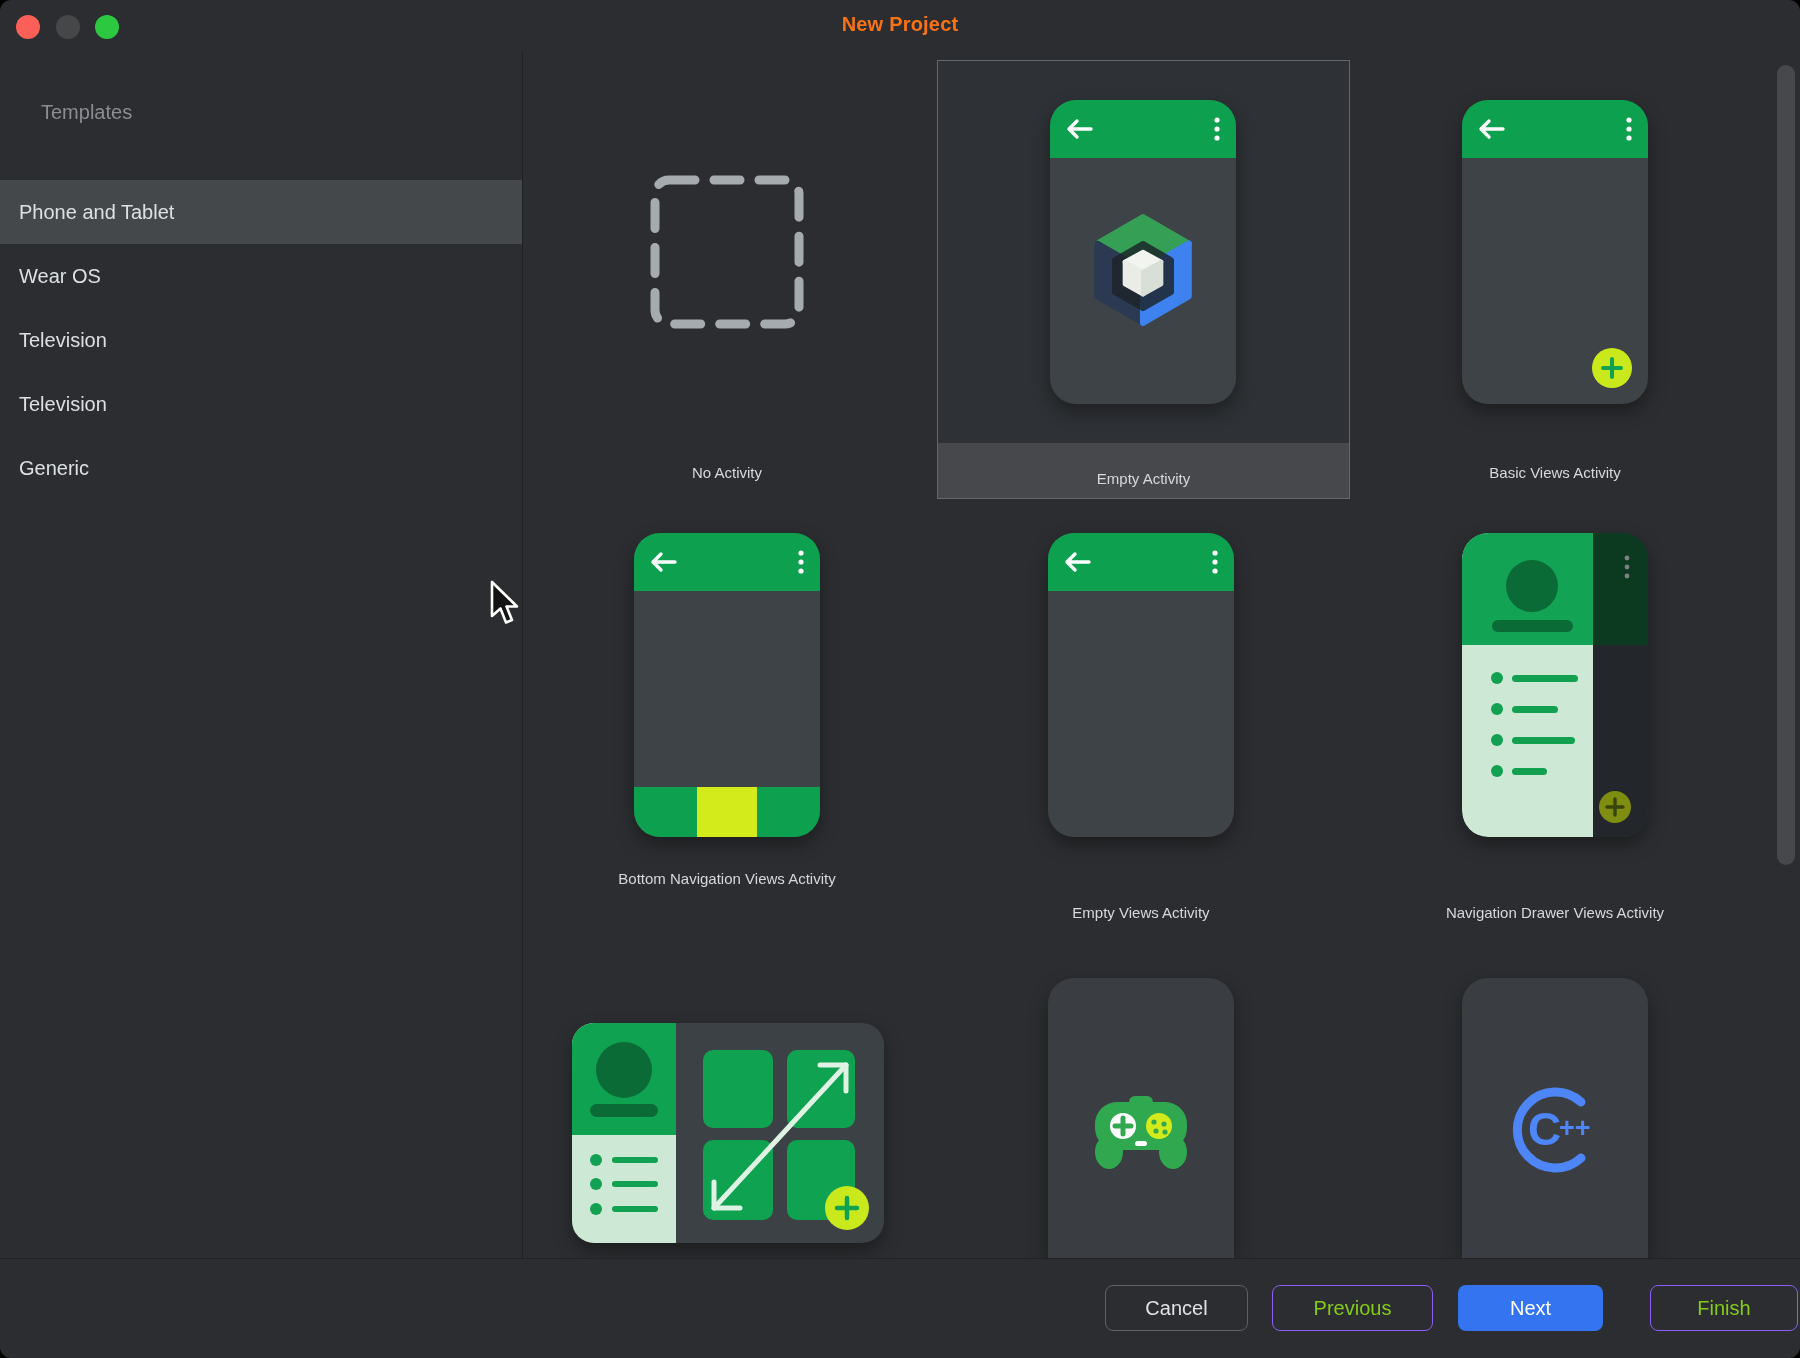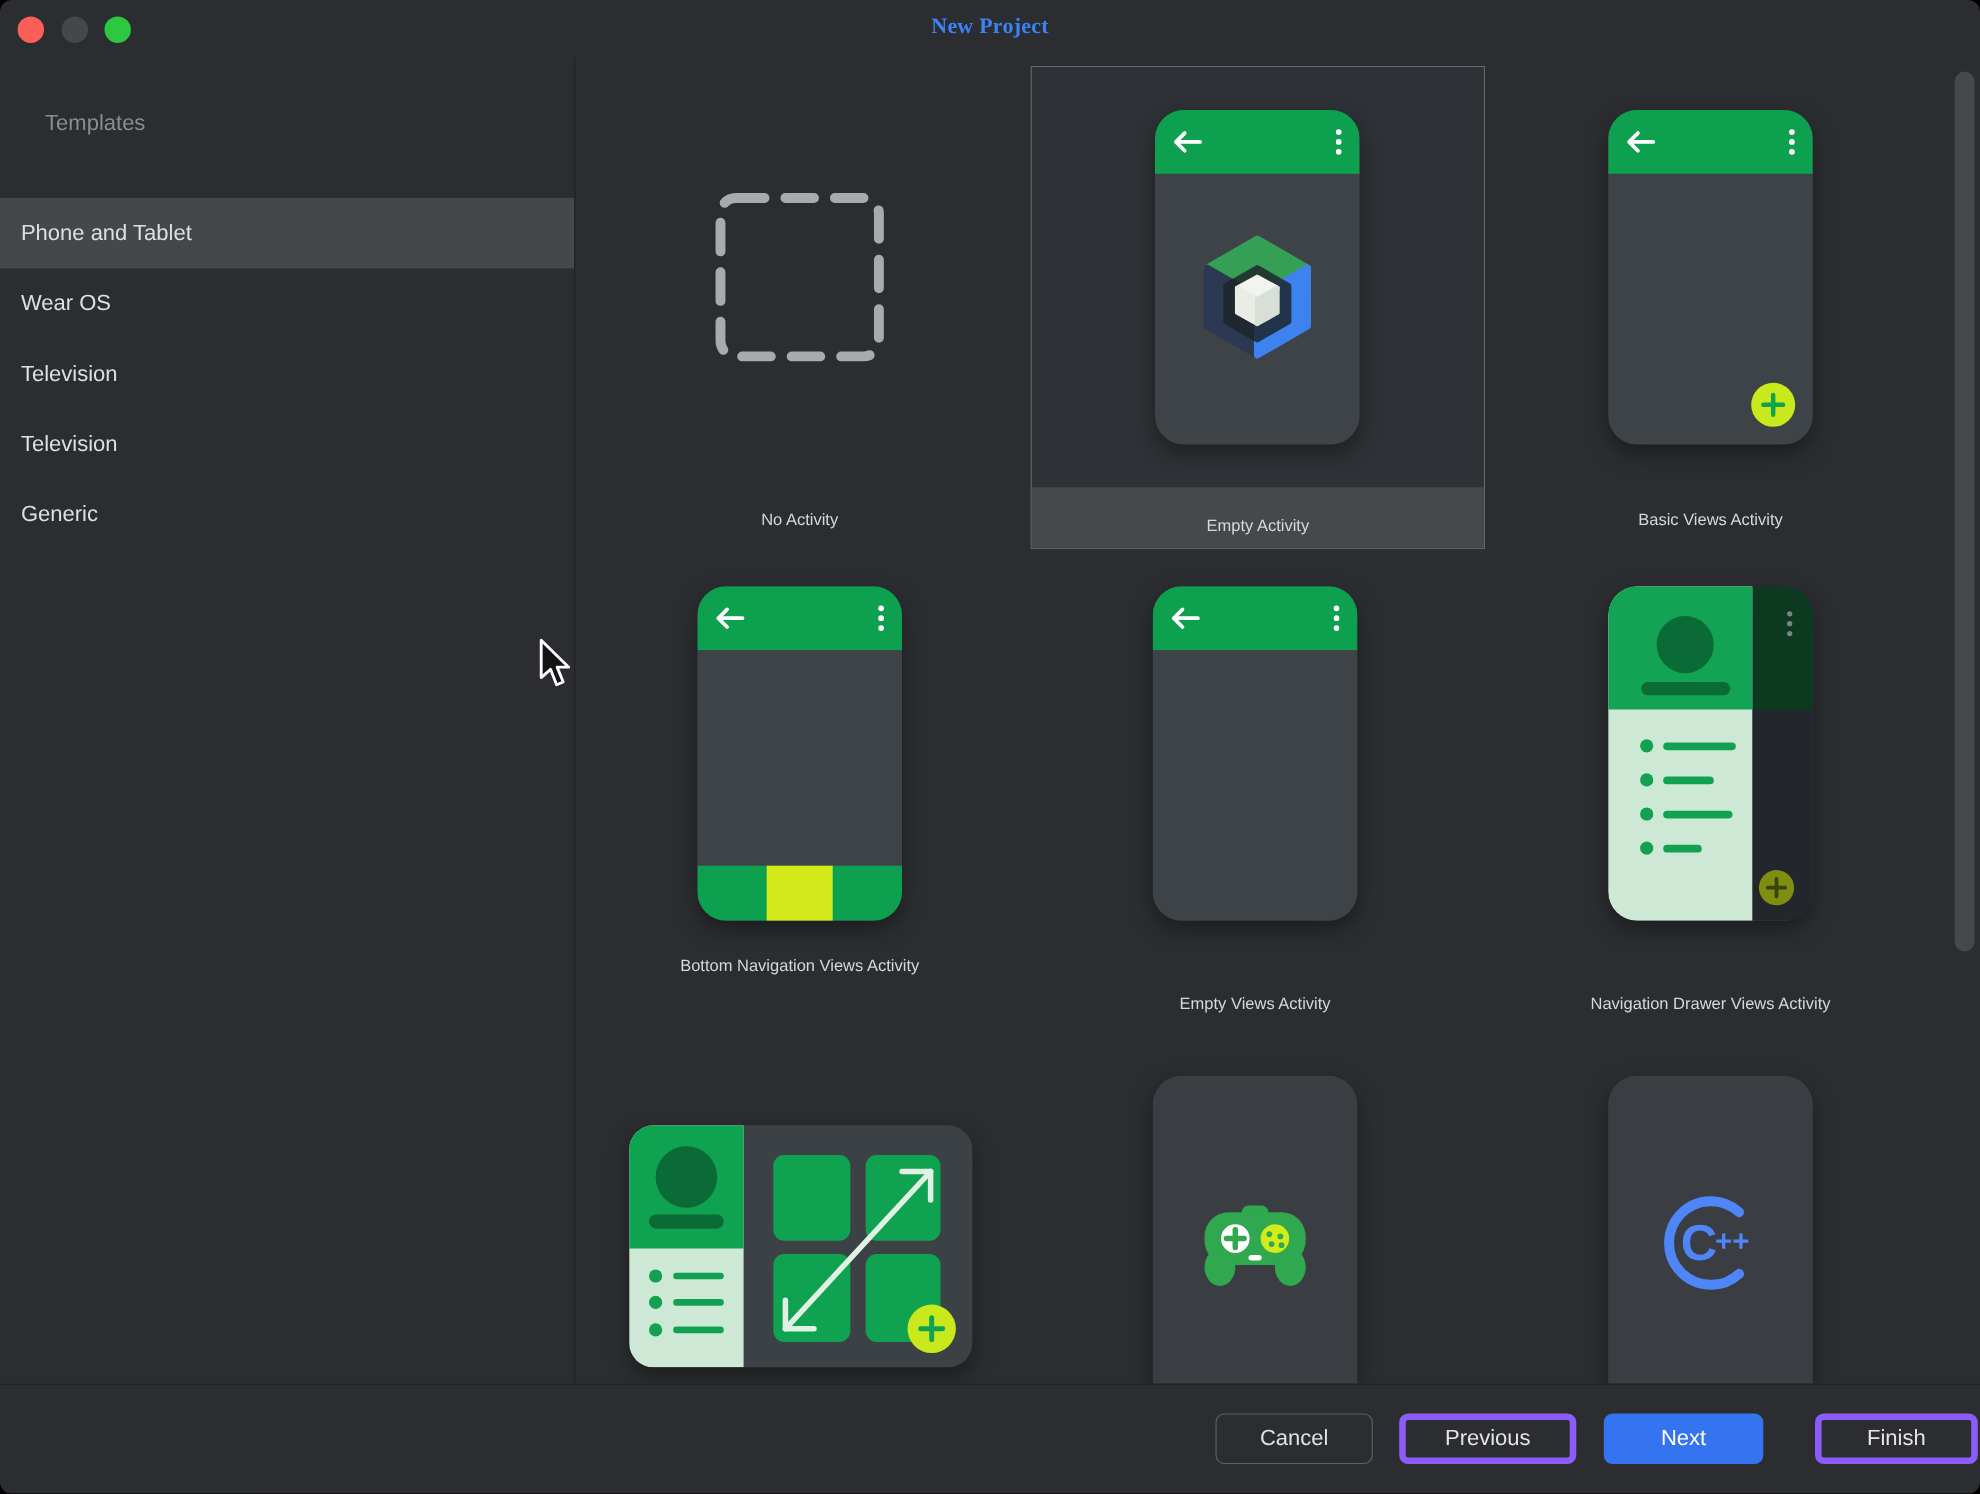--- a/index.html
+++ b/index.html
@@ -1,21 +1,21 @@
 <!DOCTYPE html>
 <html><head>
 <meta charset="utf-8">
 <style>
   html,body{margin:0;padding:0;background:#000;}
   .page{position:relative;width:1800px;height:1358px;background:#000;font-family:"Liberation Sans",sans-serif;overflow:hidden;}
   .window{position:absolute;inset:0;background:#2b2d30;border-radius:11px;overflow:hidden;}
 
   
   .titlebar{position:absolute;left:0;top:0;width:100%;height:52px;}
-  .title{position:absolute;left:0;top:13px;width:100%;text-align:center;font-size:20px;font-weight:bold;color:#3b82f6;letter-spacing:.2px;font-family:Liberation Serif, serif;}
+  .title{position:absolute;left:0;top:13px;width:100%;text-align:center;font-size:20px;font-weight:bold;color:#f97316;letter-spacing:.2px;}
   .light{position:absolute;top:15px;width:24px;height:24px;border-radius:50%;}
   .light.close{left:16px;background:#fb5f57;}
   .light.min{left:56px;background:#454749;}
   .light.max{left:95px;background:#2bc840;}
 
   
   .sidebar-header{position:absolute;left:41px;top:101px;font-size:20px;color:#8a8d92;}
   .side-item{position:absolute;left:0;width:522px;height:64px;line-height:64px;padding-left:19px;box-sizing:border-box;font-size:20px;color:#dce0e4;cursor:default;}
   .side-item.selected{background:#45484b;}
   .vdivider{position:absolute;left:522px;top:52px;width:1px;height:1206px;background:#1f2124;}
@@ -53,21 +53,21 @@
   .wc-bar{position:absolute;left:18px;top:81px;width:68px;height:13px;border-radius:6.5px;background:#0b6b36;}
   .wc-row{position:absolute;height:12px;}
   .wc-dot{position:absolute;left:18px;width:12px;height:12px;border-radius:50%;background:#12a150;}
   .wc-line{position:absolute;left:40px;top:3px;width:46px;height:6px;border-radius:3px;background:#12a150;}
   .wc-sq{position:absolute;background:#0fa251;border-radius:10px;}
 
   
   .hdivider{position:absolute;left:0;top:1258px;width:100%;height:1px;background:#202225;}
   .btn{position:absolute;top:1285px;height:46px;border-radius:8px;box-sizing:border-box;font-size:20px;font-family:Liberation Sans, sans-serif;display:flex;align-items:center;justify-content:center;background:transparent;}
   .btn.secondary{border:1px solid #5d6166;color:#dfe1e5;}
-  .btn.disabled{border:6px solid #8b5cf6;color:#e5e5e5;}
+  .btn.disabled{border:1px solid #8b5cf6;color:#84cc16;}
   .btn.primary{background:#3574f0;border:none;color:#ffffff;}
 
   .scrollthumb{position:absolute;left:1254px;top:13px;width:18px;height:800px;border-radius:9px;background:#46484c;}
   .cursor{position:absolute;left:488px;top:580px;pointer-events:none;}
 </style>
 </head>
 <body>
 
 <div class="page">
  <div class="window">

